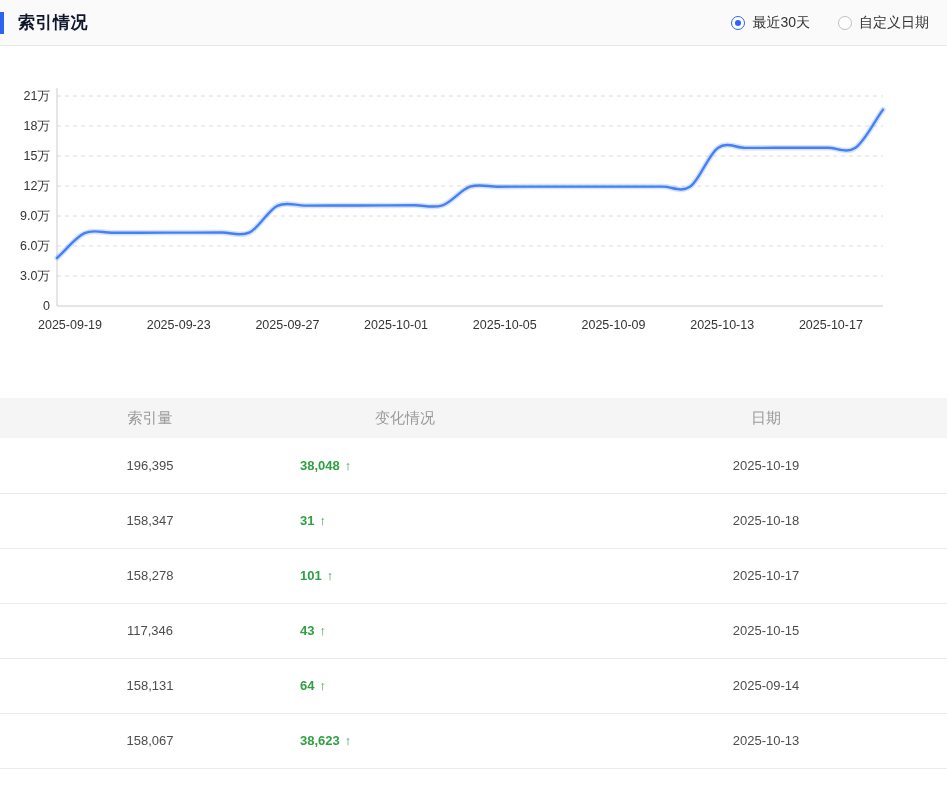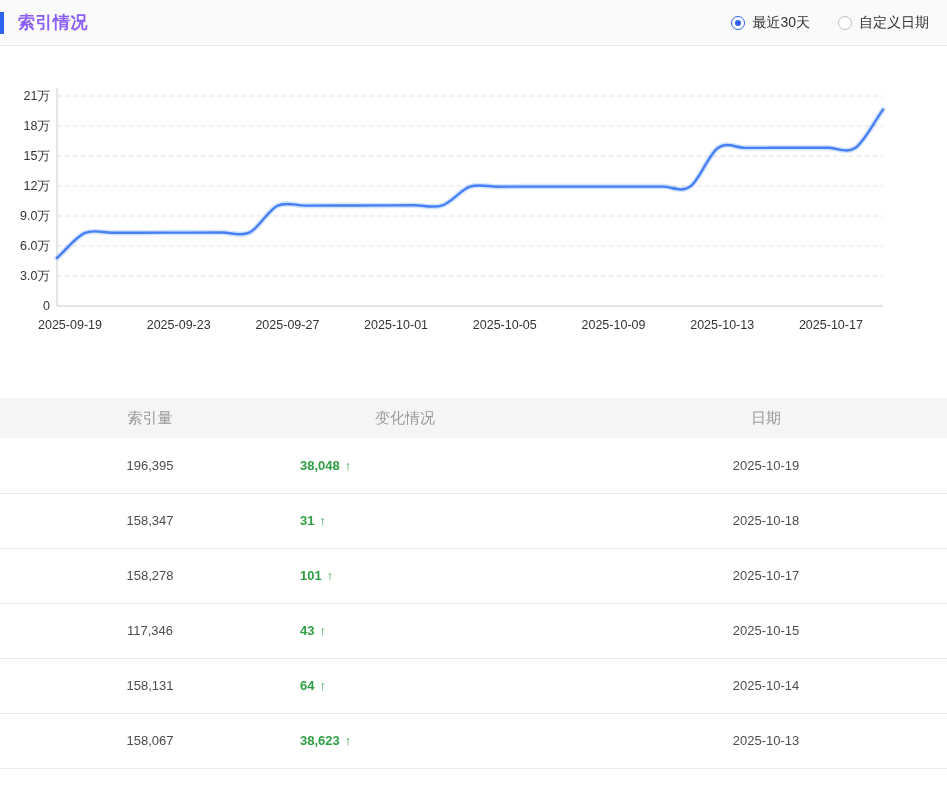--- a/index.html
+++ b/index.html
@@ -4,21 +4,21 @@
 <style>
   * { margin:0; padding:0; box-sizing:border-box; }
   html, body { width:947px; height:810px; overflow:hidden; background:#ffffff;
     font-family:"Liberation Sans","DejaVu Sans",sans-serif; }
 
   
   .panel-header { height:46px; background:#fafafa; border-bottom:1px solid #e8e8e8;
     display:flex; align-items:center; justify-content:space-between; padding:0 18px 0 0; }
   .title-wrap { display:flex; align-items:center; }
   .title-bar { width:4px; height:22px; background:#2d63f0; margin-right:14px; flex:none; }
-  .panel-title { font-size:17px; font-weight:bold; color:#8b5cf6; letter-spacing:.5px; }
+  .panel-title { font-size:17px; font-weight:bold; color:#0f172a; letter-spacing:.5px; }
   .radio-group { display:flex; align-items:flex-start; gap:28px; }
   .radio-item { display:flex; align-items:center; gap:7px; cursor:pointer;
     font-size:14px; color:#333; }
   .radio-circle { width:14px; height:14px; border-radius:50%; border:1px solid #bfbfbf;
     background:#fff; position:relative; flex:none; }
   .radio-item.selected .radio-circle { border-color:#2d63f0; }
   .radio-item.selected .radio-circle::after { content:""; position:absolute; left:3px; top:3px;
     width:6px; height:6px; border-radius:50%; background:#2d63f0; }
 
   
@@ -121,21 +121,21 @@
         <td class="col-date">2025-10-17</td>
       </tr>
       <tr>
         <td class="col-index">117,346</td>
         <td class="col-change"><span class="change-val">43</span><span class="up-arrow">↑</span></td>
         <td class="col-date">2025-10-15</td>
       </tr>
       <tr>
         <td class="col-index">158,131</td>
         <td class="col-change"><span class="change-val">64</span><span class="up-arrow">↑</span></td>
-        <td class="col-date">2025-10-14</td>
+        <td class="col-date">2025-09-14</td>
       </tr>
       <tr>
         <td class="col-index">158,067</td>
         <td class="col-change"><span class="change-val">38,623</span><span class="up-arrow">↑</span></td>
         <td class="col-date">2025-10-13</td>
       </tr>
     </tbody>
 </table>
 
 </body></html>

